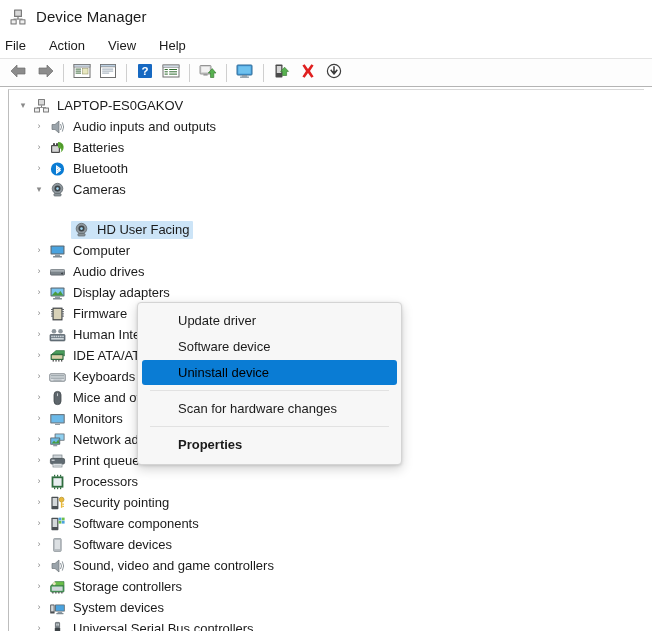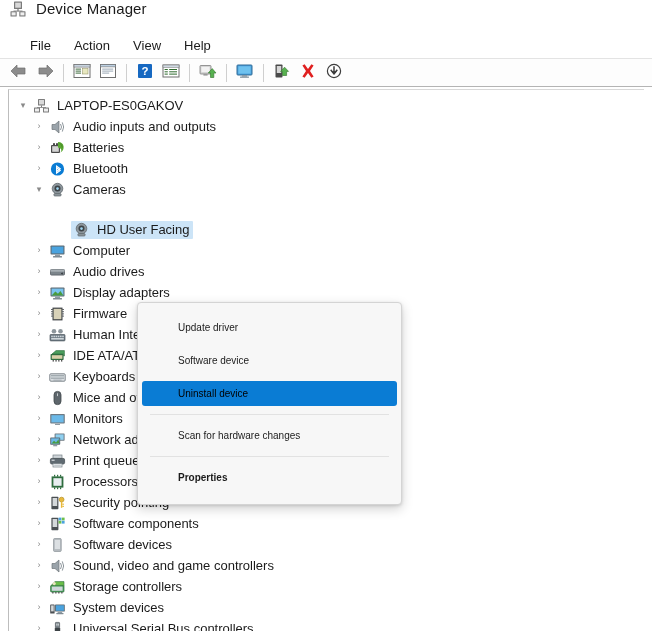--- a/index.html
+++ b/index.html
@@ -23,21 +23,21 @@
     left: 0; top: 0;
     width: 652px; height: 639px;
     background: #ffffff;
     box-sizing: border-box;
   }
 
   
   #titlebar {
     height: 33px;
     display: flex;
-    align-items: flex-start;
+    align-items: center;
     padding-left: 9px;
     background: #ffffff;
     box-sizing: border-box;
   }
   #title-icon {
     width: 18px; height: 18px;
     position: relative;
     flex: 0 0 auto;
     margin-right: 9px;
   }
@@ -45,21 +45,21 @@
     font-size: 15px;
     color: #1b1b1b;
     letter-spacing: .1px;
   }
 
   
   #menubar {
     height: 25px;
     display: flex;
     align-items: center;
-    padding-left: 25px;
+    padding-left: 0;
     background: #ffffff;
     box-sizing: border-box;
   }
   .menu-item {
     font-size: 13px;
     color: #1b1b1b;
     padding: 2px 10px 3px 5px;
     margin-right: 8px;
     cursor: default;
     white-space: nowrap;
@@ -160,23 +160,23 @@
     box-shadow: 0 4px 12px rgba(0,0,0,.18), 0 1px 3px rgba(0,0,0,.12);
     padding: 4px 0 6px 0;
     box-sizing: border-box;
     z-index: 50;
   }
   .ctx-item {
     height: 25px;
     display: flex;
     align-items: center;
     padding-left: 36px;
-    font-size: 10px;
+    font-size: 13px;
     color: #1b1b1b;
-    margin: 8px 4px;
+    margin: 1px 4px;
     border-radius: 3px;
     cursor: default;
   }
   .ctx-item.highlight {
     background: #0a7cd4;
     color: #000000;
   }
   .ctx-item.bold { font-weight: bold; }
   .ctx-sep {
     height: 1px;

